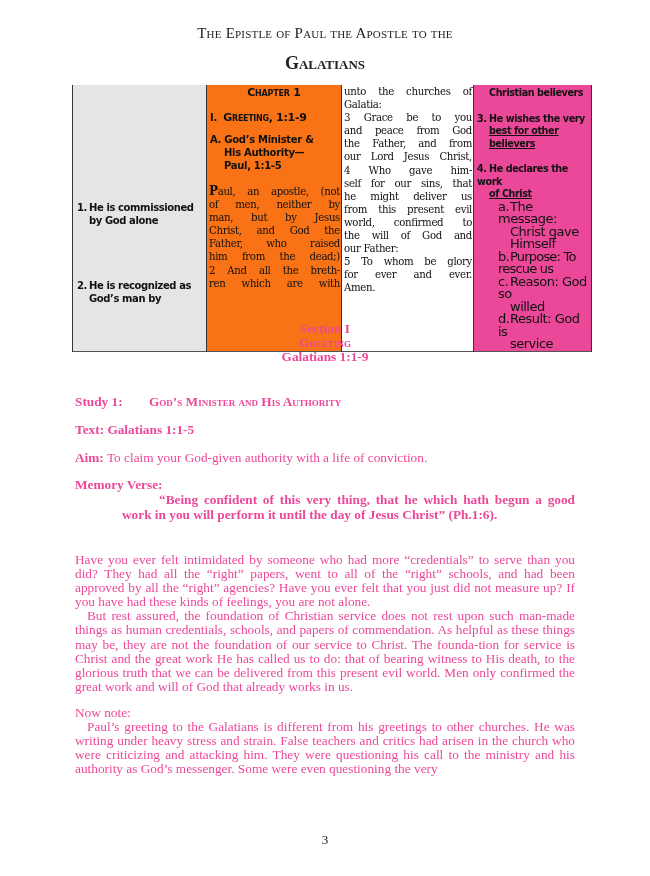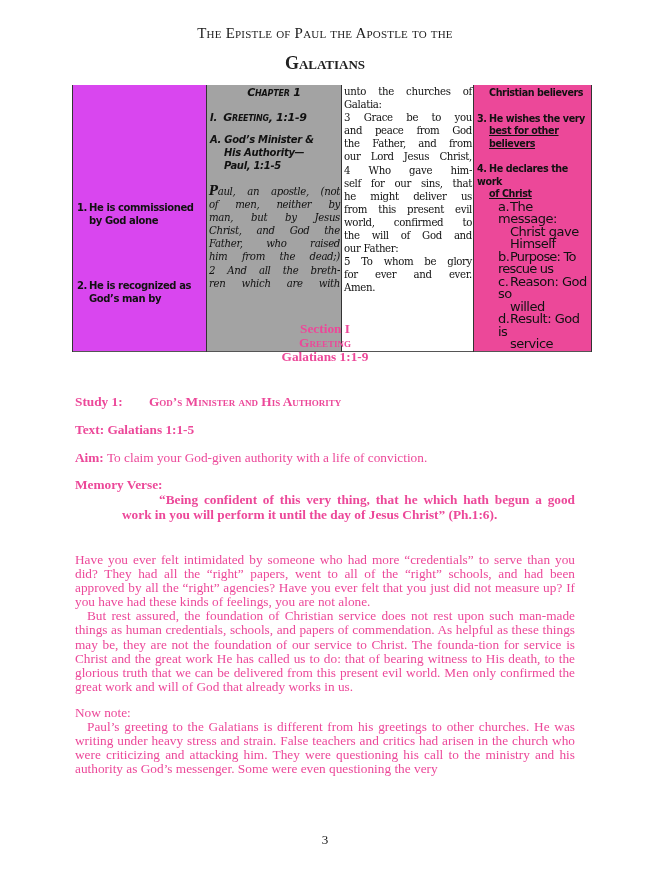--- a/index.html
+++ b/index.html
@@ -5,22 +5,22 @@
   html, body { margin: 0; padding: 0; background: #ffffff; }
   body { width: 650px; height: 876px; position: relative; overflow: hidden; color: #111; }
   .page { position: absolute; left: 0; top: 0; width: 650px; height: 876px; }
   .header-line { position: absolute; left: 0; width: 650px; text-align: center; font-family: "Liberation Serif", serif; color: #222; }
   .hdr1 { top: 25px; font-size: 15px; font-variant: small-caps; letter-spacing: 0.2px; }
   .hdr2 { top: 53px; font-size: 18px; font-weight: bold; font-variant: small-caps; }
 
   table.outline { position: absolute; left: 72px; top: 85px; border-collapse: collapse; table-layout: fixed; width: 519px; }
   table.outline td { vertical-align: top; padding: 0; border-left: 1.5px solid #333; border-right: 1.5px solid #333; }
   table.outline tr { border-bottom: 1.5px solid #555; }
-  td.c1 { width: 133px; background: #d946ef; position: relative; height: 218px; }
-  td.c2 { width: 134px; background: #a3a3a3; font-style: italic; }
+  td.c1 { width: 133px; background: #e5e5e5; position: relative; height: 218px; }
+  td.c2 { width: 134px; background: #f97316; }
   td.c3 { width: 131px; background: #fff; }
   td.c4 { width: 117px; background: #ec4899; }
 
   .sans { font-family: "DejaVu Sans", sans-serif; }
   .c1 .pt { position: absolute; left: 4px; font-size: 10px; font-weight: bold; line-height: 13px; font-family: "DejaVu Sans", sans-serif; letter-spacing: -0.4px; }
   .c1 .pt .num { display: inline-block; width: 12px; }
   .c1 .pt .ind { padding-left: 12px; display: block; }
 
   .c2 .chap { text-align: center; font-weight: bold; font-size: 11px; font-variant: small-caps; margin-top: 1px; letter-spacing: -0.2px; }
   .c2 .greet { font-size: 10px; font-weight: bold; margin: 12px 0 0 3px; letter-spacing: -0.3px; }

